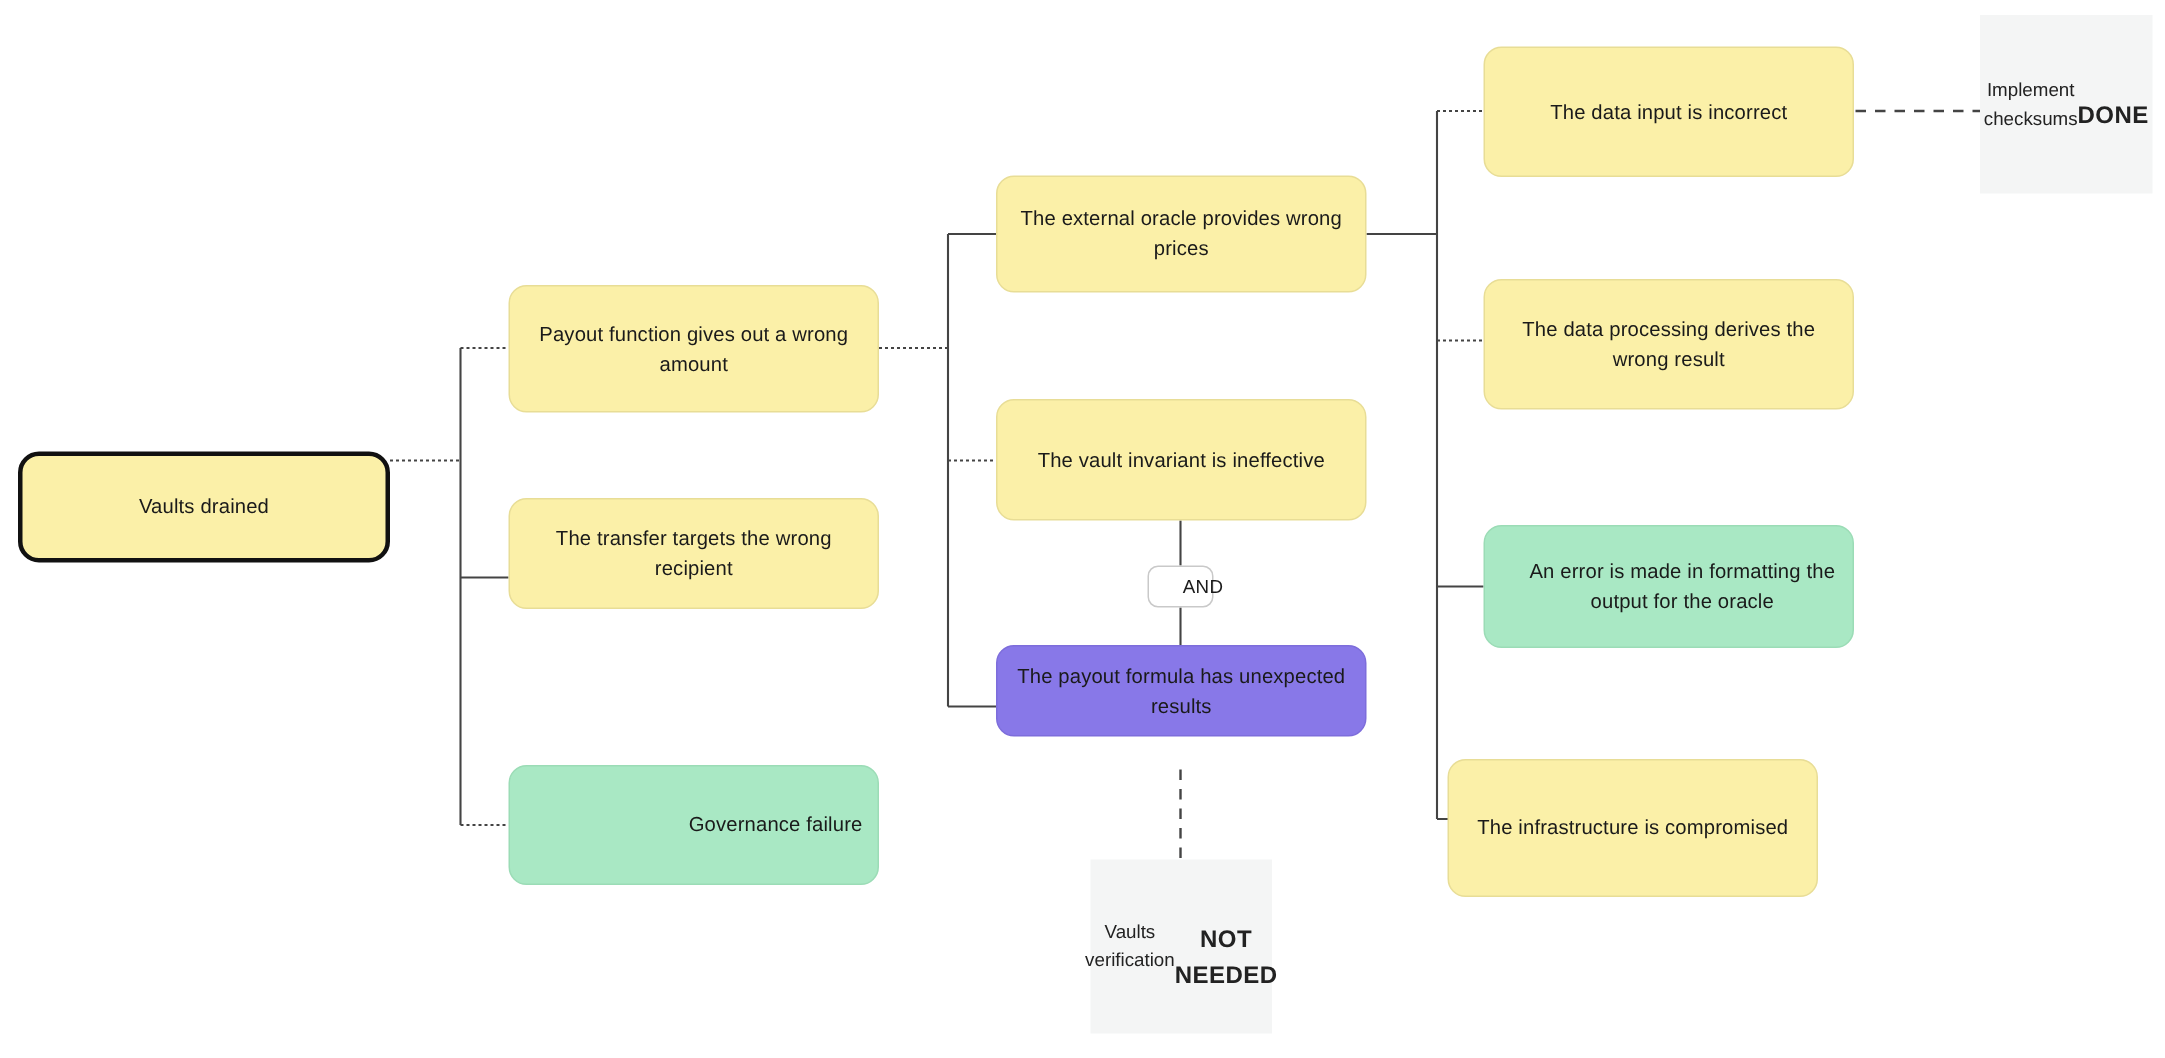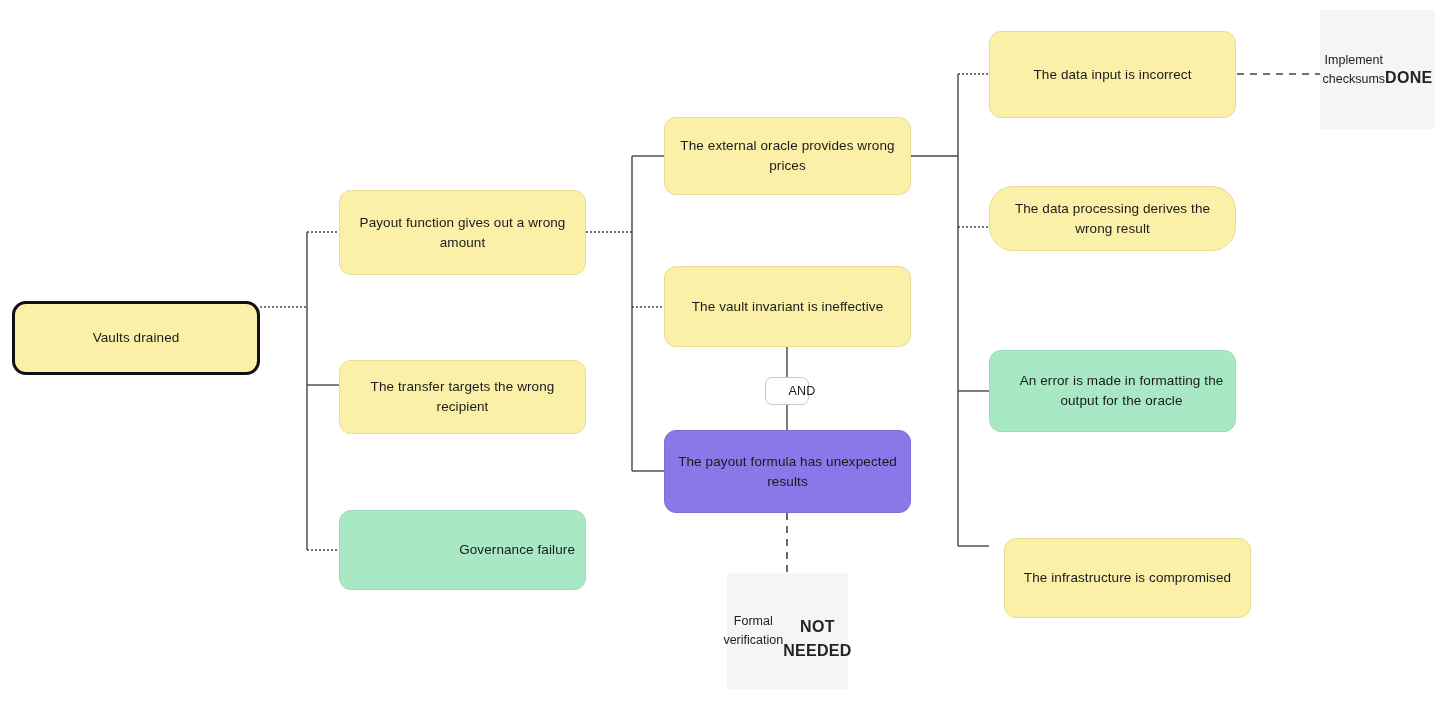--- a/index.html
+++ b/index.html
@@ -130,56 +130,56 @@
     </g>
   </svg>
 
   <div class="node root" style="left:12px; top:270px; width:248px; height:74px;">
     <span>Vaults drained</span>
   </div>
 
   <div class="node yellow" style="left:339px; top:190px; width:247px; height:85px;">
     <span>Payout function gives out a wrong amount</span>
   </div>
-  <div class="node yellow" style="left:339px; top:360px; width:247px; height:74px;">
+  <div class="node yellow" style="left:339px; top:332px; width:247px; height:74px;">
     <span>The transfer targets the wrong recipient</span>
   </div>
   <div class="node green" style="left:339px; top:510px; width:247px; height:80px;justify-content:flex-end;">
     <span>Governance failure</span>
   </div>
 
   <div class="node yellow" style="left:664px; top:266px; width:247px; height:81px;">
     <span>The vault invariant is ineffective</span>
   </div>
   <div class="node yellow" style="left:664px; top:117px; width:247px; height:78px;">
     <span>The external oracle provides wrong prices</span>
   </div>
   <div class="gate" style="left:765px; top:377px; width:44px; height:28px;padding-left:30px;">
     <span>AND</span>
   </div>
-  <div class="node purple" style="left:664px; top:430px; width:247px; height:83px;">
+  <div class="node purple" style="left:664px; top:430px; width:247px; height:61px;">
     <span>The payout formula has unexpected results</span>
   </div>
 
   <div class="node yellow" style="left:989px; top:31px; width:247px; height:87px;">
     <span>The data input is incorrect</span>
   </div>
-  <div class="node yellow" style="left:989px; top:186px; width:247px; height:65px;border-radius:24px;">
+  <div class="node yellow" style="left:989px; top:186px; width:247px; height:87px;">
     <span>The data processing derives the wrong result</span>
   </div>
   <div class="node green" style="left:989px; top:350px; width:247px; height:82px;padding-left:28px;">
     <span>An error is made in formatting the output for the oracle</span>
   </div>
-  <div class="node yellow" style="left:1004px; top:506px; width:247px; height:80px;margin-top:32px;">
+  <div class="node yellow" style="left:965px; top:506px; width:247px; height:92px;">
     <span>The infrastructure is compromised</span>
   </div>
 
   <div class="annotation" style="left:1320px; top:10px; width:115px; height:119px;">
     <div class="ann-title">Implement checksums</div>
     <div class="ann-status">DONE</div>
   </div>
 
   <div class="annotation" style="left:727px; top:573px; width:121px; height:116px;">
-    <div class="ann-title">Formal verification</div>
+    <div class="ann-title">Vaults verification</div>
     <div class="ann-status">NOT NEEDED</div>
   </div>
 
 </div>
 
 </body></html>

